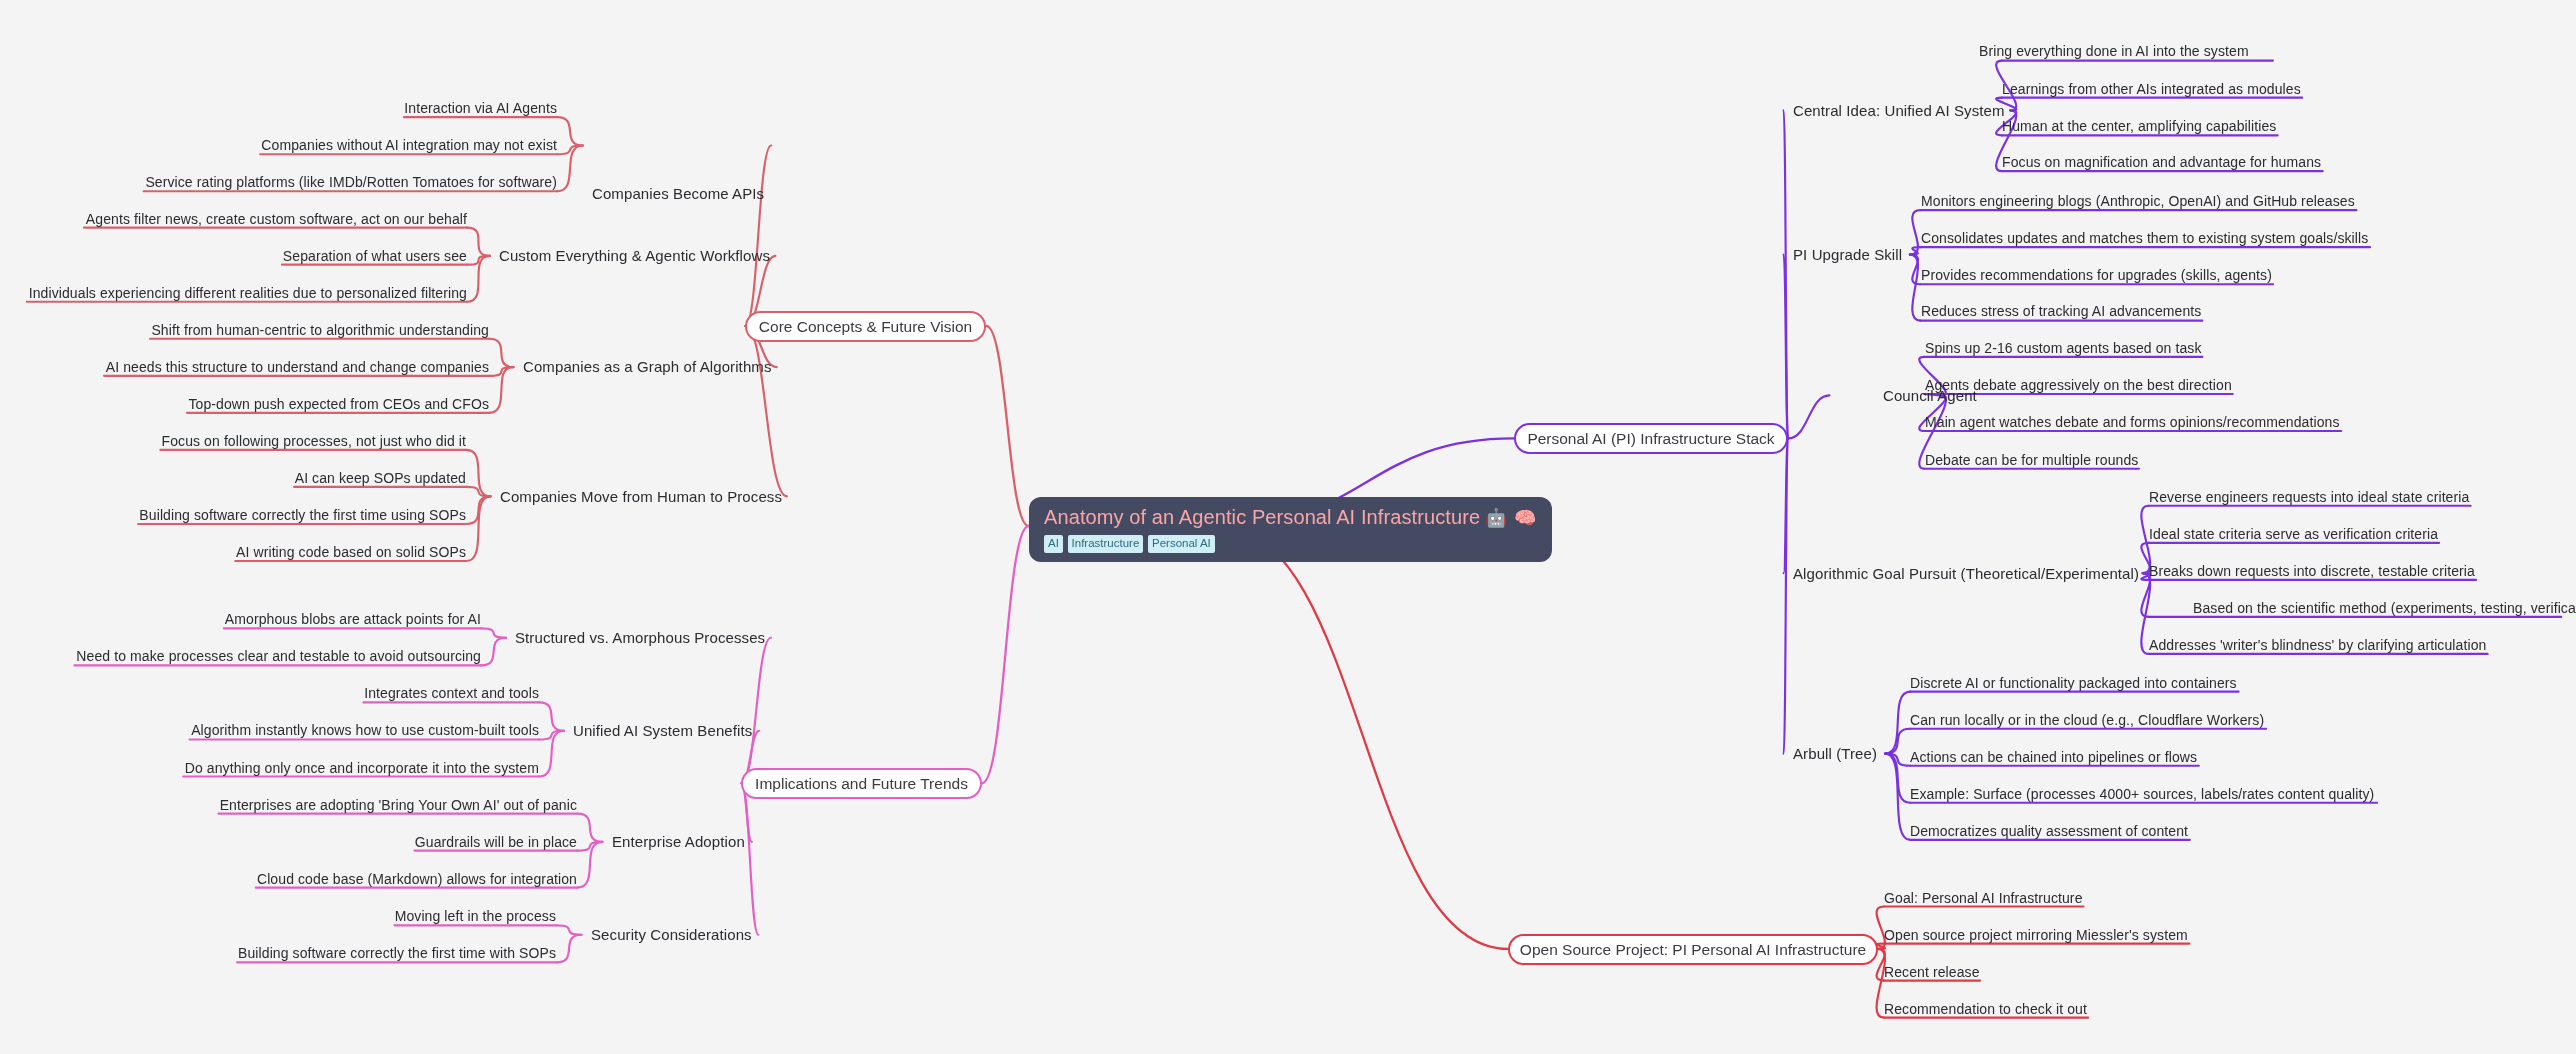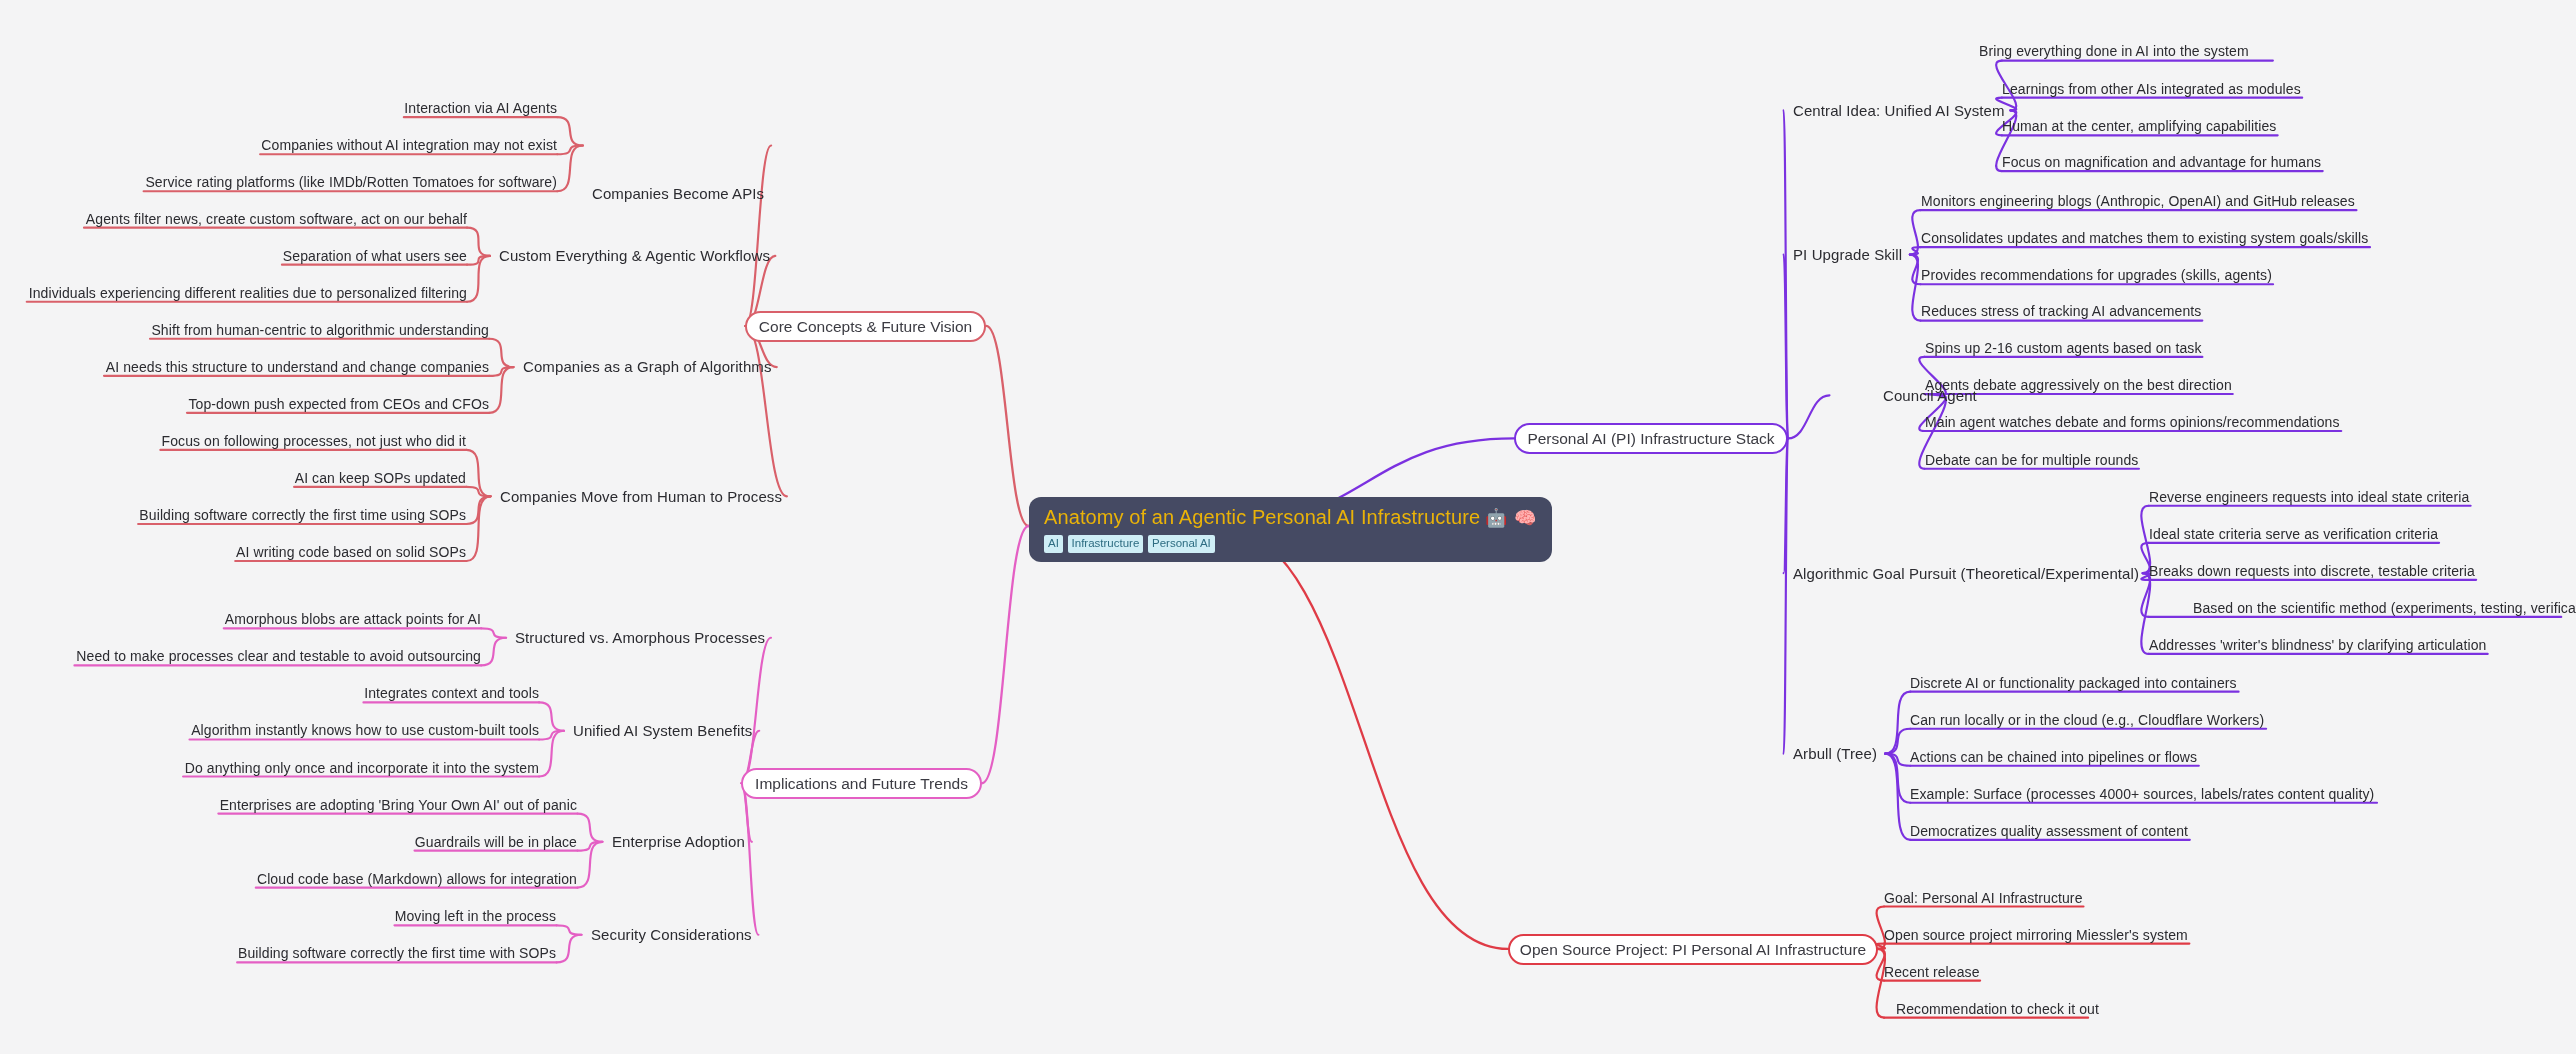--- a/index.html
+++ b/index.html
@@ -14,21 +14,21 @@
   .pill{position:absolute;display:flex;align-items:center;justify-content:center;
         background:#ffffff;border-radius:20px;border:2.4px solid #d9606a;
         font-size:15.5px;color:#3b3b42;white-space:nowrap;box-sizing:border-box;
         padding:0 15px;height:31px;}
   .pill.purple{border-color:#7b31e0;}
   .pill.pink{border-color:#e45fc4;}
   .pill.red{border-color:#df3b46;}
   
   #root{position:absolute;background:#454a63;border-radius:12px;box-sizing:border-box;
         padding:9.4px 15px 8.8px 15px;}
-  #root .title{font-size:20px;color:#eab308;line-height:1.1;white-space:nowrap;letter-spacing:0.1px;}
+  #root .title{font-size:20px;color:#fca5a5;line-height:1.1;white-space:nowrap;letter-spacing:0.1px;}
   #root .tags{display:flex;gap:4.7px;margin-top:6px;}
   #root .tag{background:#cfeef6;color:#2e6d82;font-size:11.5px;line-height:1;
              padding:2.7px 4px 3.4px 4px;border-radius:2px;white-space:nowrap;}
   .emoji{font-size:18px;}
 </style>
 </head>
 <body>
 
 <div id="stage">
 
@@ -230,16 +230,16 @@
       <div class="node leaf" style="left: 1910px; top: 713px;">Can run locally or in the cloud (e.g., Cloudflare Workers)</div>
       <div class="node leaf" style="left: 1910px; top: 750px;">Actions can be chained into pipelines or flows</div>
       <div class="node leaf" style="left: 1910px; top: 787px;">Example: Surface (processes 4000+ sources, labels/rates content quality)</div>
       <div class="node leaf" style="left: 1910px; top: 824px;">Democratizes quality assessment of content</div>
       <div class="pill red" style="width: 370px; left: 1508px; top: 934px;">
         <span>Open Source Project: PI Personal AI Infrastructure</span>
       </div>
       <div class="node leaf" style="left: 1884px; top: 891px;">Goal: Personal AI Infrastructure</div>
       <div class="node leaf" style="left: 1884px; top: 928px;">Open source project mirroring Miessler's system</div>
       <div class="node leaf" style="left: 1884px; top: 965px;">Recent release</div>
-      <div class="node leaf" style="left: 1884px; top: 1002px; margin-left: 12px;">Recommendation to check it out</div>
+      <div class="node leaf" style="left: 1884px; top: 1002px;">Recommendation to check it out</div>
     </div>
 </div>
 
 
 </body></html>

